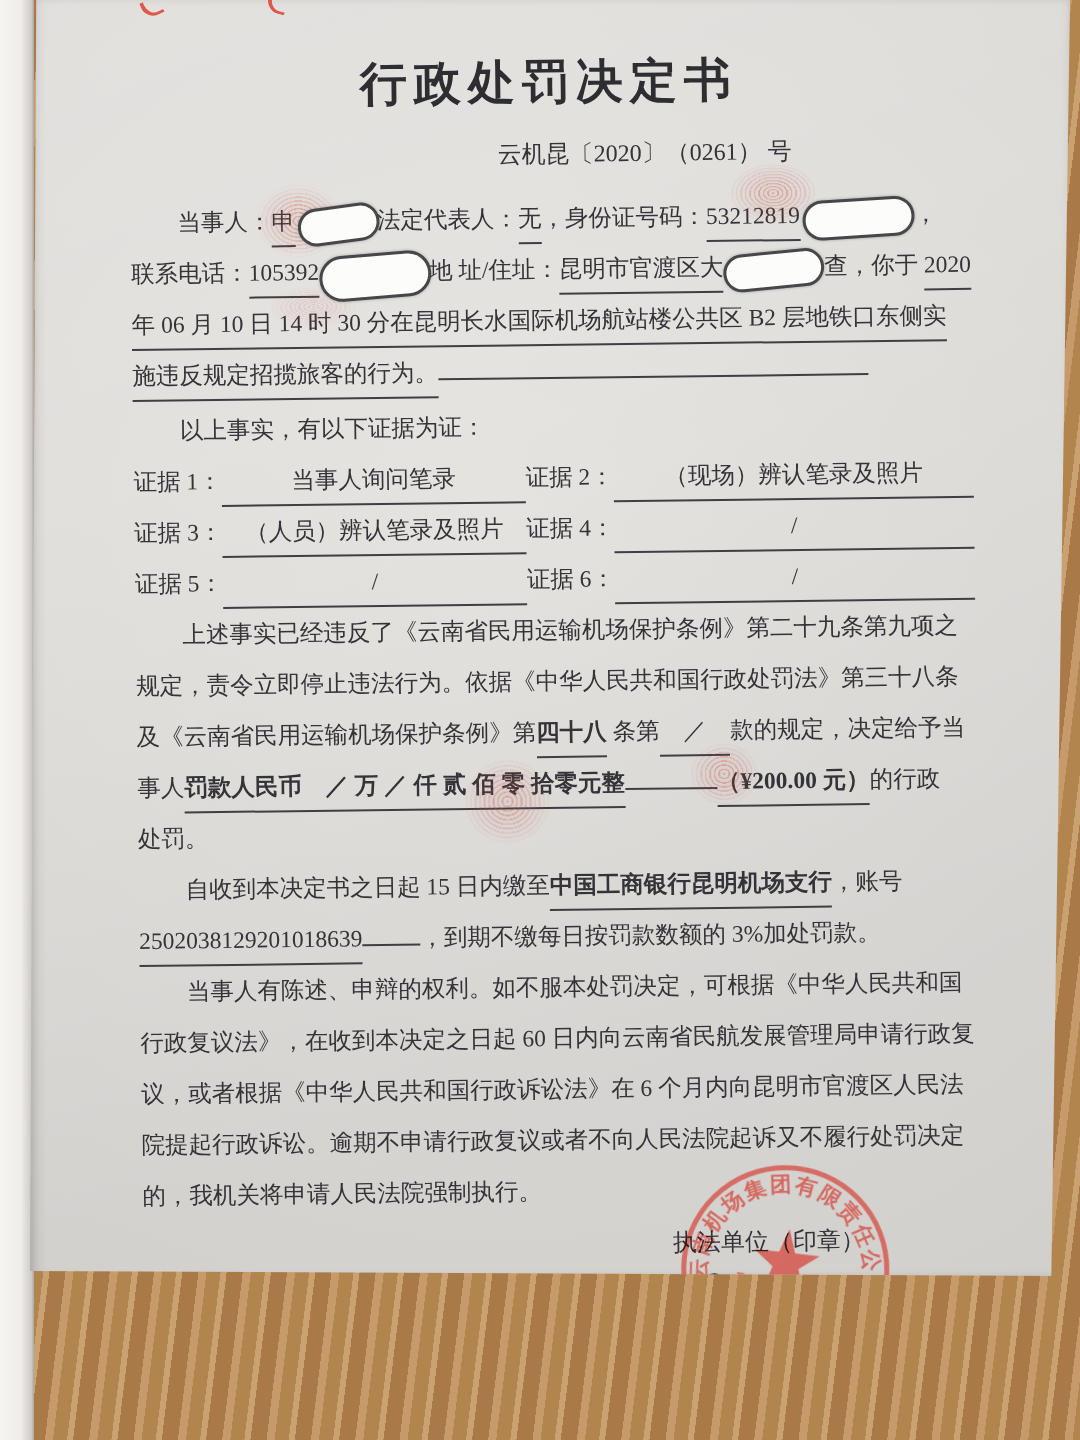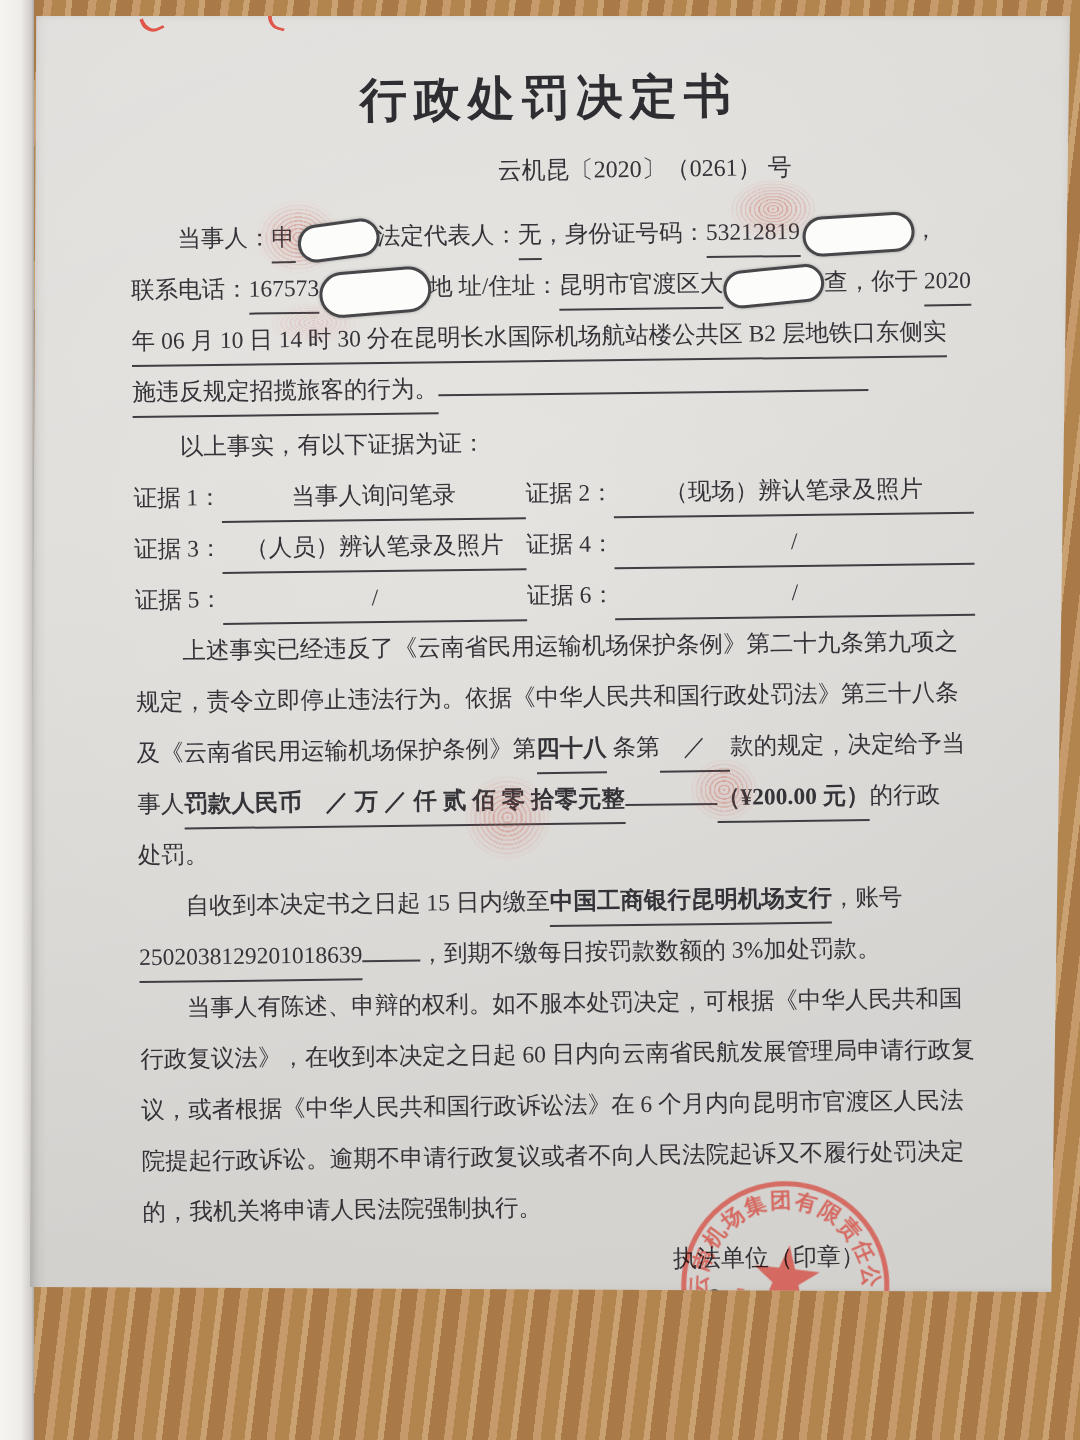--- a/index.html
+++ b/index.html
@@ -7,21 +7,21 @@
     width:1080px;height:1440px;position:relative;overflow:hidden;
     font-family:"Liberation Serif","DejaVu Serif",serif;
     background:repeating-linear-gradient(97deg,#c69a6a 0 8px,#b2854f 8px 22px,#caa272 22px 28px,#a97a48 28px 44px);
   }
   .side-surface{
     position:absolute;left:0;top:0;width:34px;height:1440px;
     background:linear-gradient(90deg,#f7f5f2 0%,#efedea 60%,#cfccc8 92%,#aaa7a3 100%);
     z-index:1;
   }
   .paper{
-    position:absolute;left:30px;top:16px;width:1040px;height:1276px;z-index:2;
+    position:absolute;left:30px;top:0;width:1040px;height:1276px;z-index:2;
     background:radial-gradient(120% 90% at 45% 40%, #e7e5e2 0%, #dfddda 55%, #d7d5d2 100%);
     clip-path:polygon(0.6% 0%,100% 0%,98.2% 100%,0% 99.6%);
     box-shadow:0 0 18px rgba(0,0,0,.35), inset 10px 0 14px -8px rgba(60,55,50,.35), inset -6px 0 10px -6px rgba(120,110,100,.25);
   }
   .sheen{position:absolute;inset:0;pointer-events:none;
     background:linear-gradient(160deg,rgba(255,255,255,.10) 0%,transparent 30%,rgba(0,0,0,.045) 78%);}
   .content{
     position:absolute;inset:0;color:#343338;
     transform:rotate(-0.7deg);transform-origin:50% 40%;
   }
@@ -106,21 +106,21 @@
     <div class="flow">
 
       <div class="title">行政处罚决定书</div>
       <div class="docnum">云机昆〔2020〕（0261） 号</div>
 
       <div class="party-block">
         <div class="line ind">
           <span>当事人：</span><span class="u">申</span><span class="blob blob1"></span><span>法定代表人：</span><span class="u">无</span><span>，身份证号码：</span><span class="u">53212819</span><span class="blob blob3"></span><span>，</span>
         </div>
         <div class="line">
-          <span>联系电话：</span><span class="u">167573</span><span class="blob blob2"></span><span>地 址/住址：</span><span class="u">昆明市官渡区大</span><span class="blob blob4"></span><span>查，你于 </span><span class="u">2020</span>
+          <span>联系电话：</span><span class="u">105392</span><span class="blob blob2"></span><span>地 址/住址：</span><span class="u">昆明市官渡区大</span><span class="blob blob4"></span><span>查，你于 </span><span class="u">2020</span>
         </div>
         <div class="line">
           <span class="u">年 06 月 10 日 14 时 30 分在昆明长水国际机场航站楼公共区 B2 层地铁口东侧实</span>
         </div>
         <div class="line">
           <span class="u">施违反规定招揽旅客的行为。</span><span class="u sp-u" style="width:430px;"></span>
         </div>
       </div>
 
       <div class="line ind" style="margin-top:4px;">

